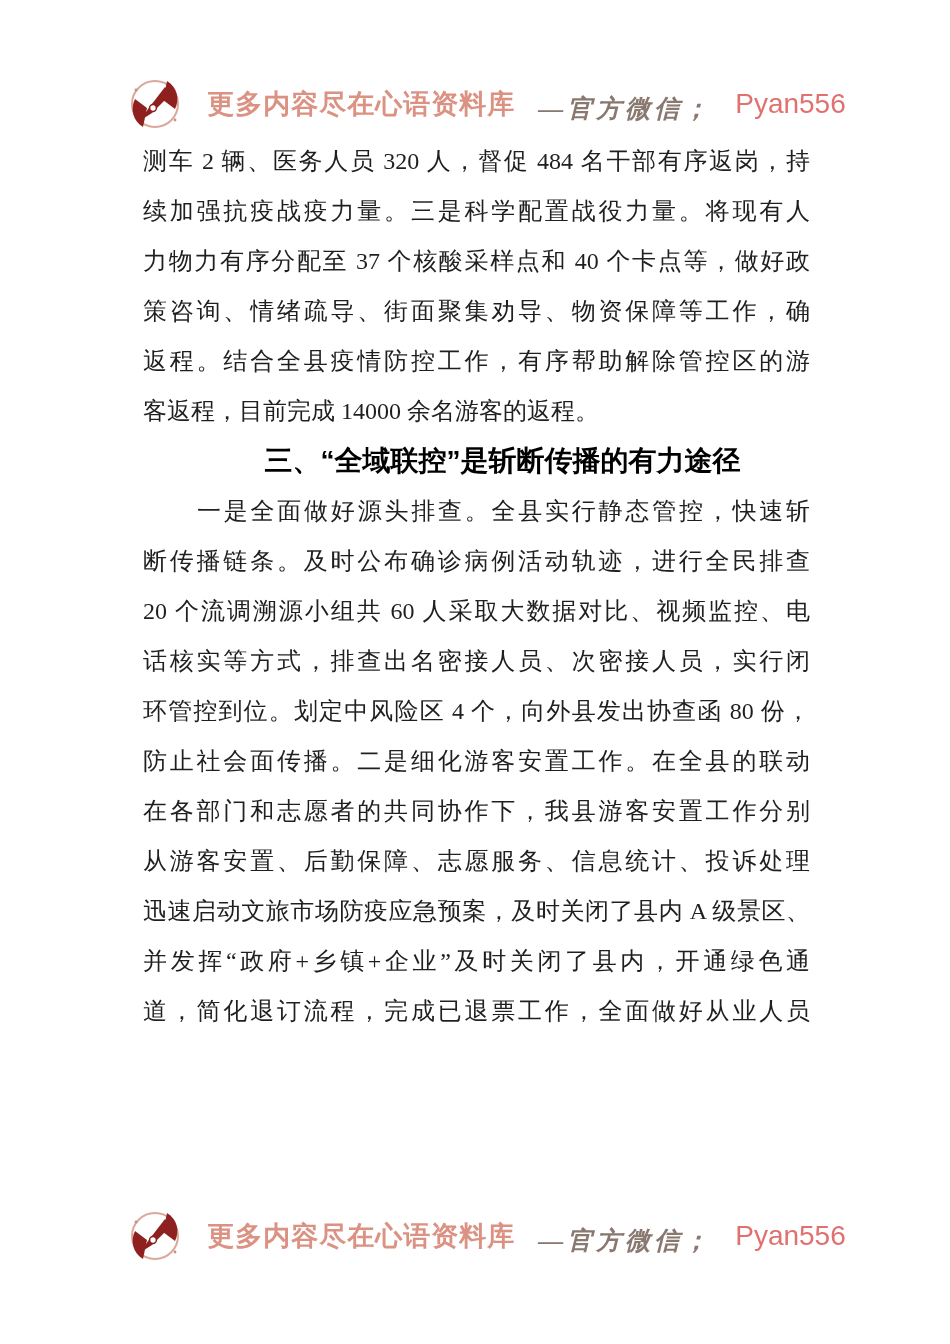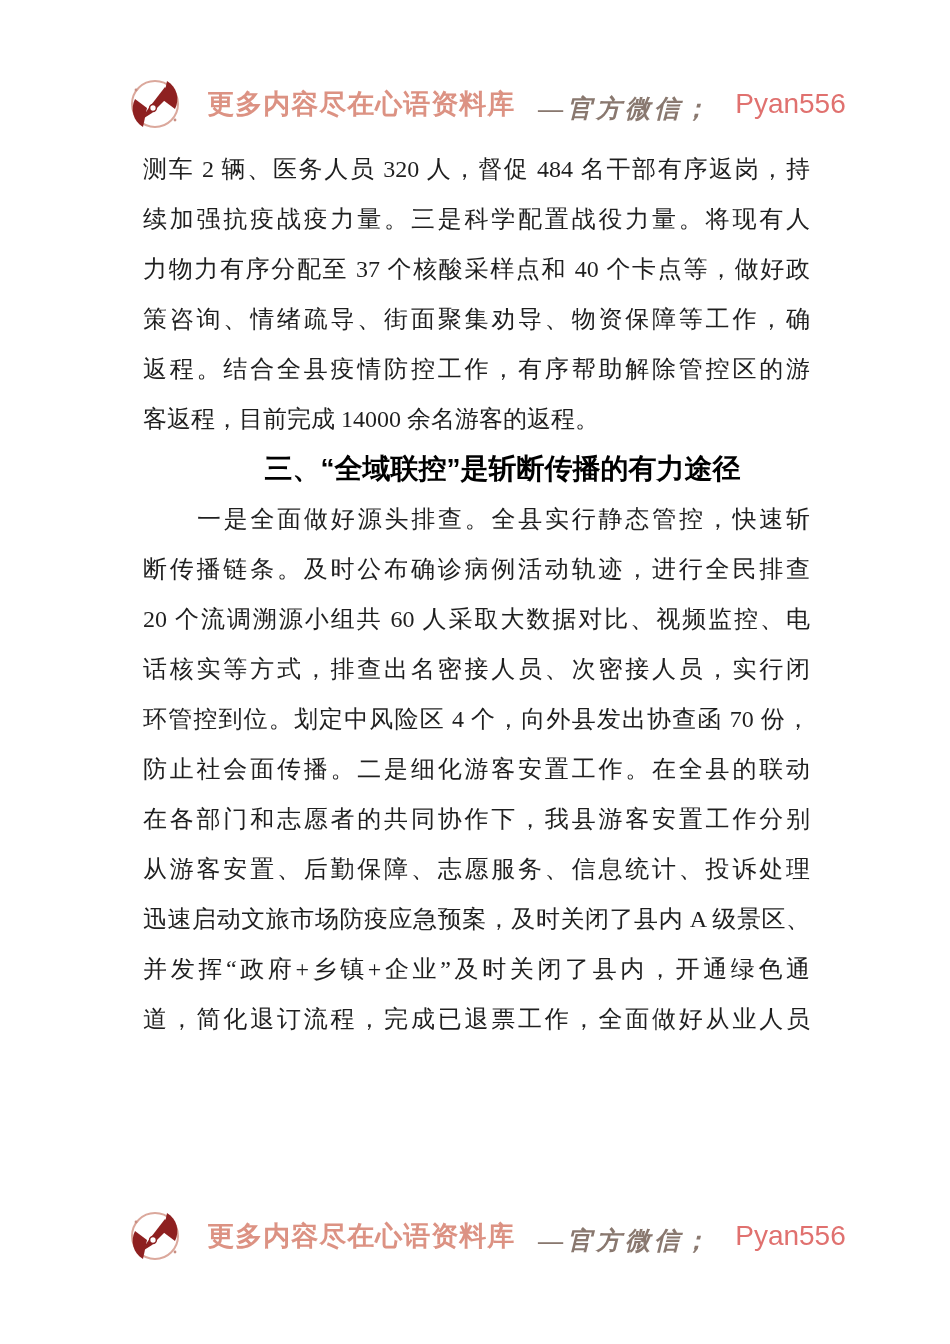--- a/index.html
+++ b/index.html
@@ -47,21 +47,21 @@
   .wm-id {
     font-family: "Liberation Sans", "DejaVu Sans", sans-serif;
     font-size: 28px;
     color: #e0716f;
   }
 
   
   .doc-body {
     position: absolute;
     left: 143px;
-    top: 144px;
+    top: 136px;
     width: 667px;
   }
   .line {
     height: 50px;
     line-height: 50px;
     font-size: 24px;
     overflow: hidden;
     white-space: nowrap;
     color: #1f1f1f;
   }
@@ -112,21 +112,21 @@
     <div class="line j">策咨询、情绪疏导、街面聚集劝导、物资保障等工作，确</div>
     <div class="line j">返程。结合全县疫情防控工作，有序帮助解除管控区的游</div>
     <div class="line">客返程，目前完成 14000 余名游客的返程。</div>
 
     <div class="heading">三、“全域联控”是斩断传播的有力途径</div>
 
     <div class="line j indent">一是全面做好源头排查。全县实行静态管控，快速斩</div>
     <div class="line j">断传播链条。及时公布确诊病例活动轨迹，进行全民排查</div>
     <div class="line j">20 个流调溯源小组共 60 人采取大数据对比、视频监控、电</div>
     <div class="line j">话核实等方式，排查出名密接人员、次密接人员，实行闭</div>
-    <div class="line j">环管控到位。划定中风险区 4 个，向外县发出协查函 70 份，</div>
+    <div class="line j">环管控到位。划定中风险区 4 个，向外县发出协查函 80 份，</div>
     <div class="line j">防止社会面传播。二是细化游客安置工作。在全县的联动</div>
     <div class="line j">在各部门和志愿者的共同协作下，我县游客安置工作分别</div>
     <div class="line j">从游客安置、后勤保障、志愿服务、信息统计、投诉处理</div>
     <div class="line j">迅速启动文旅市场防疫应急预案，及时关闭了县内 A 级景区、</div>
     <div class="line j">并发挥“政府+乡镇+企业”及时关闭了县内，开通绿色通</div>
     <div class="line j">道，简化退订流程，完成已退票工作，全面做好从业人员</div>
   </div>
 
   <div class="watermark bottom">
     <svg class="wm-logo" viewBox="0 0 58 58">

